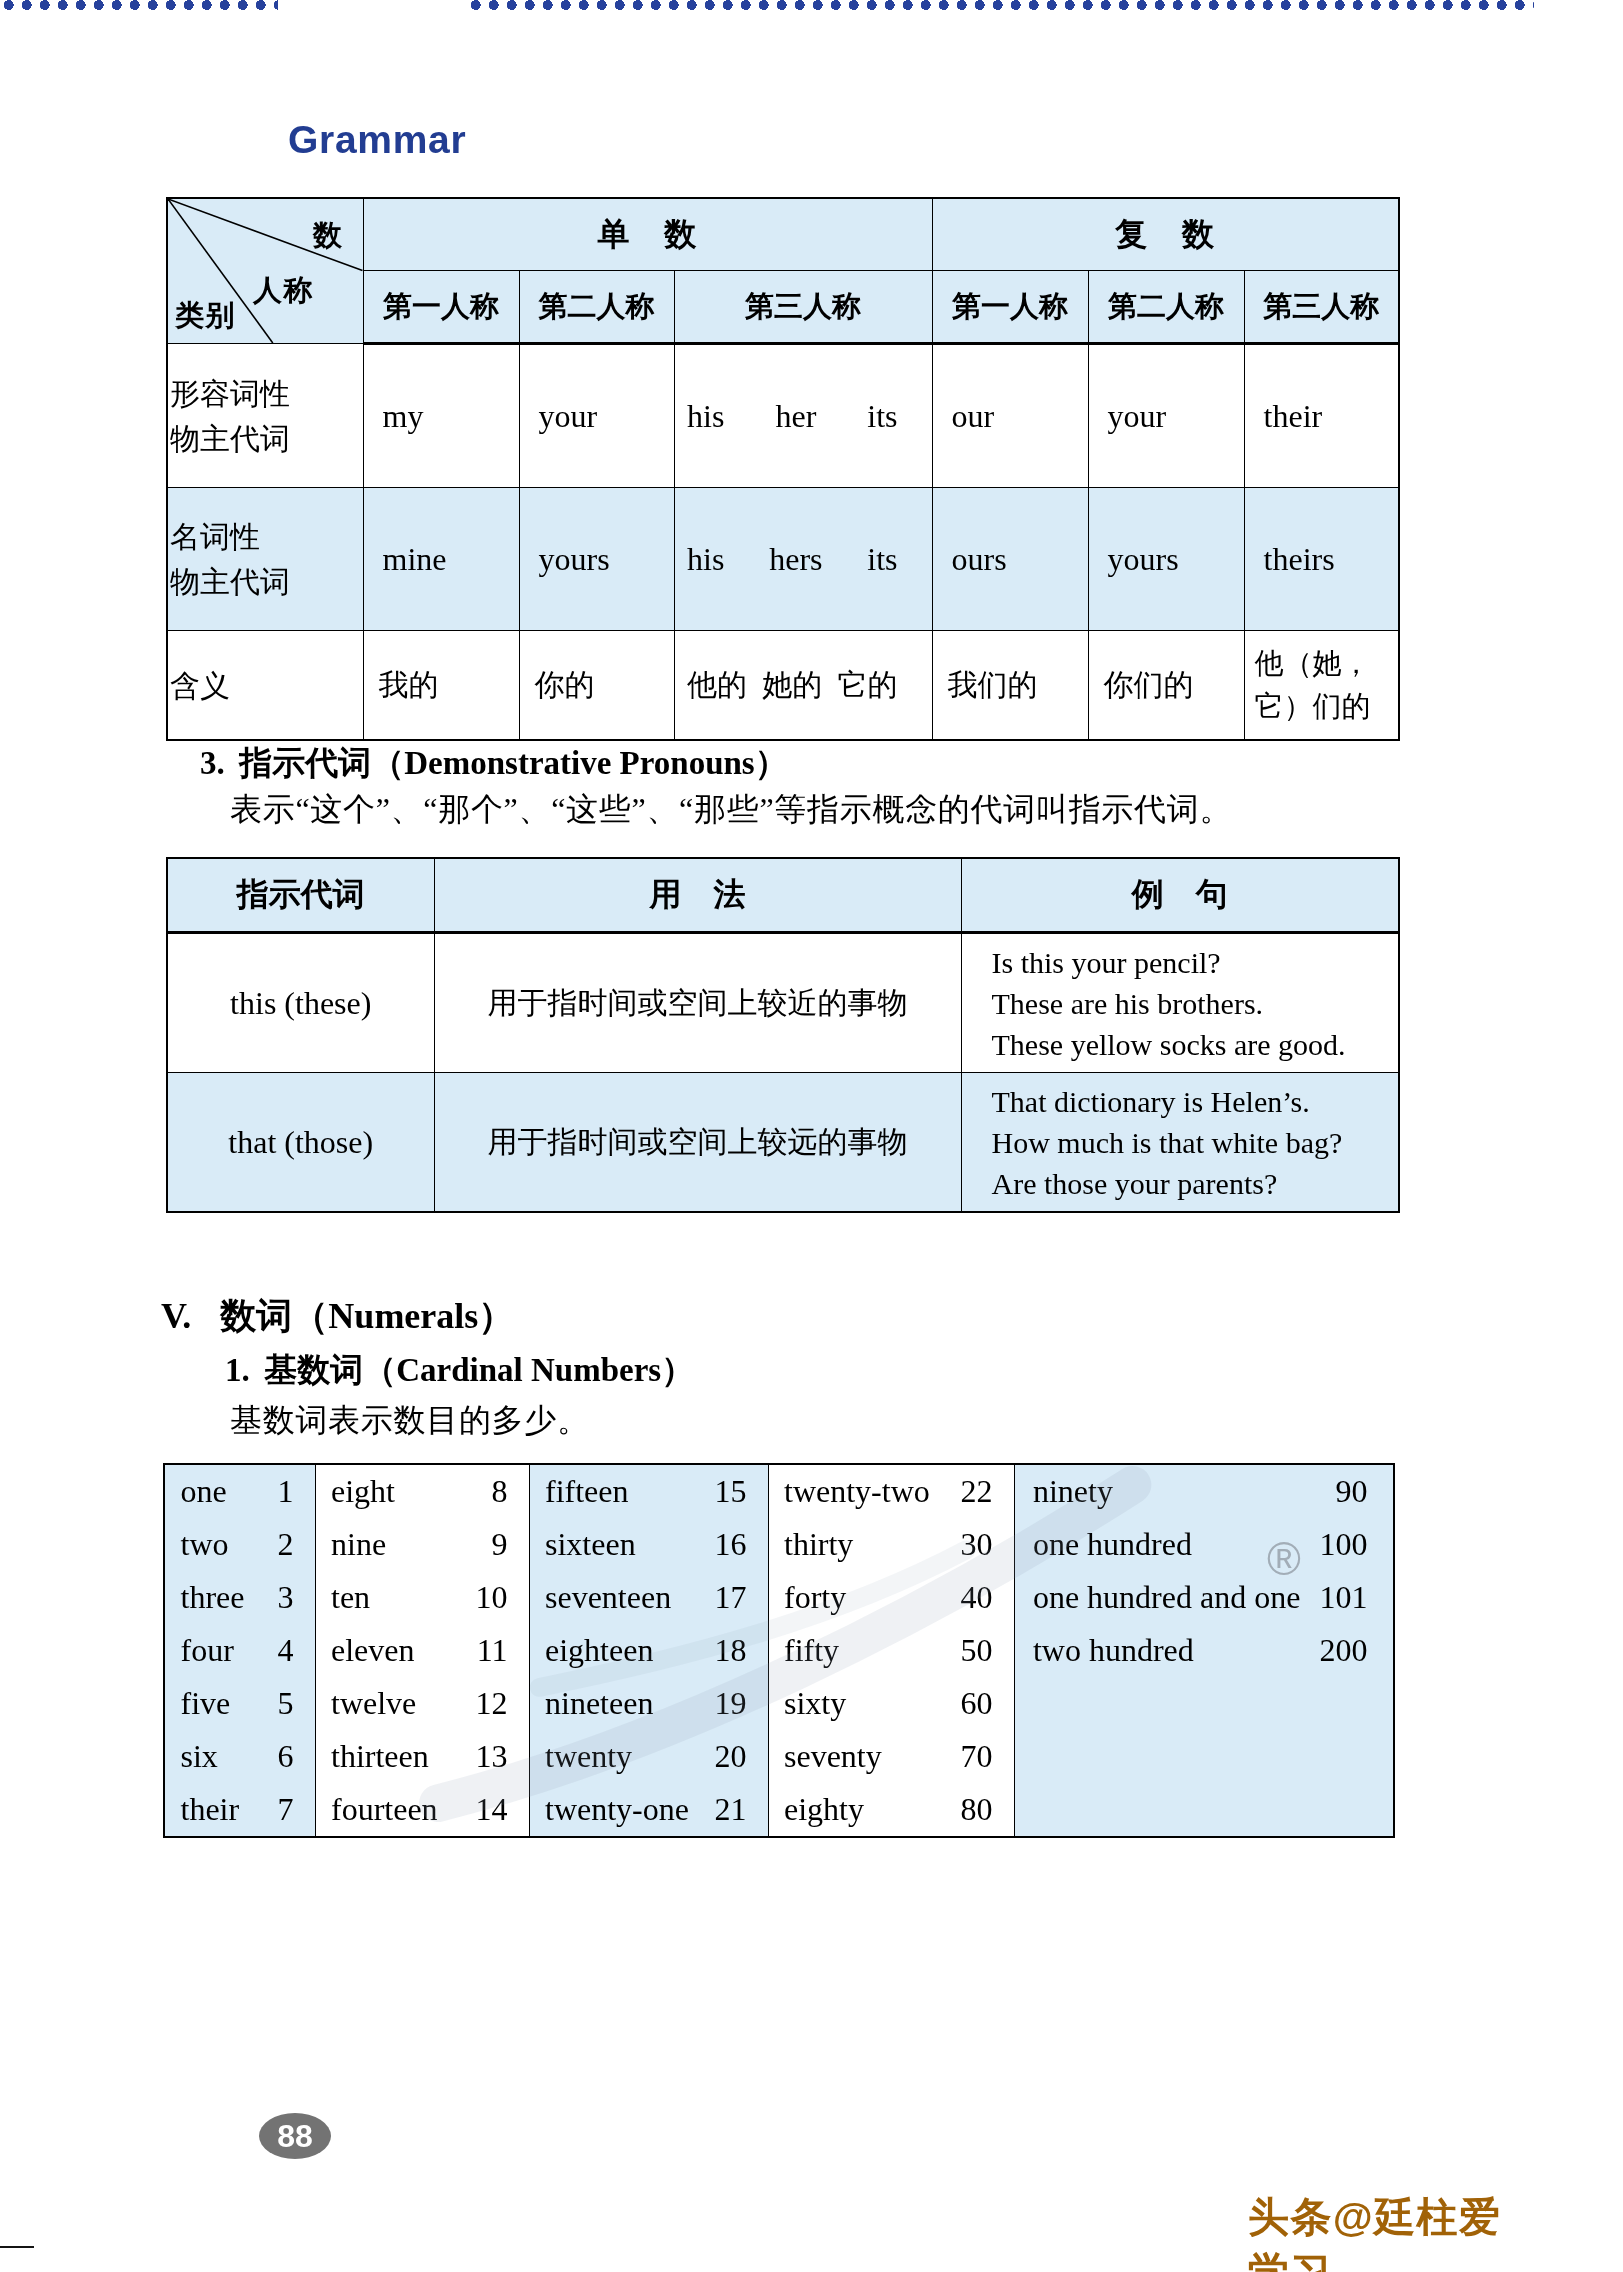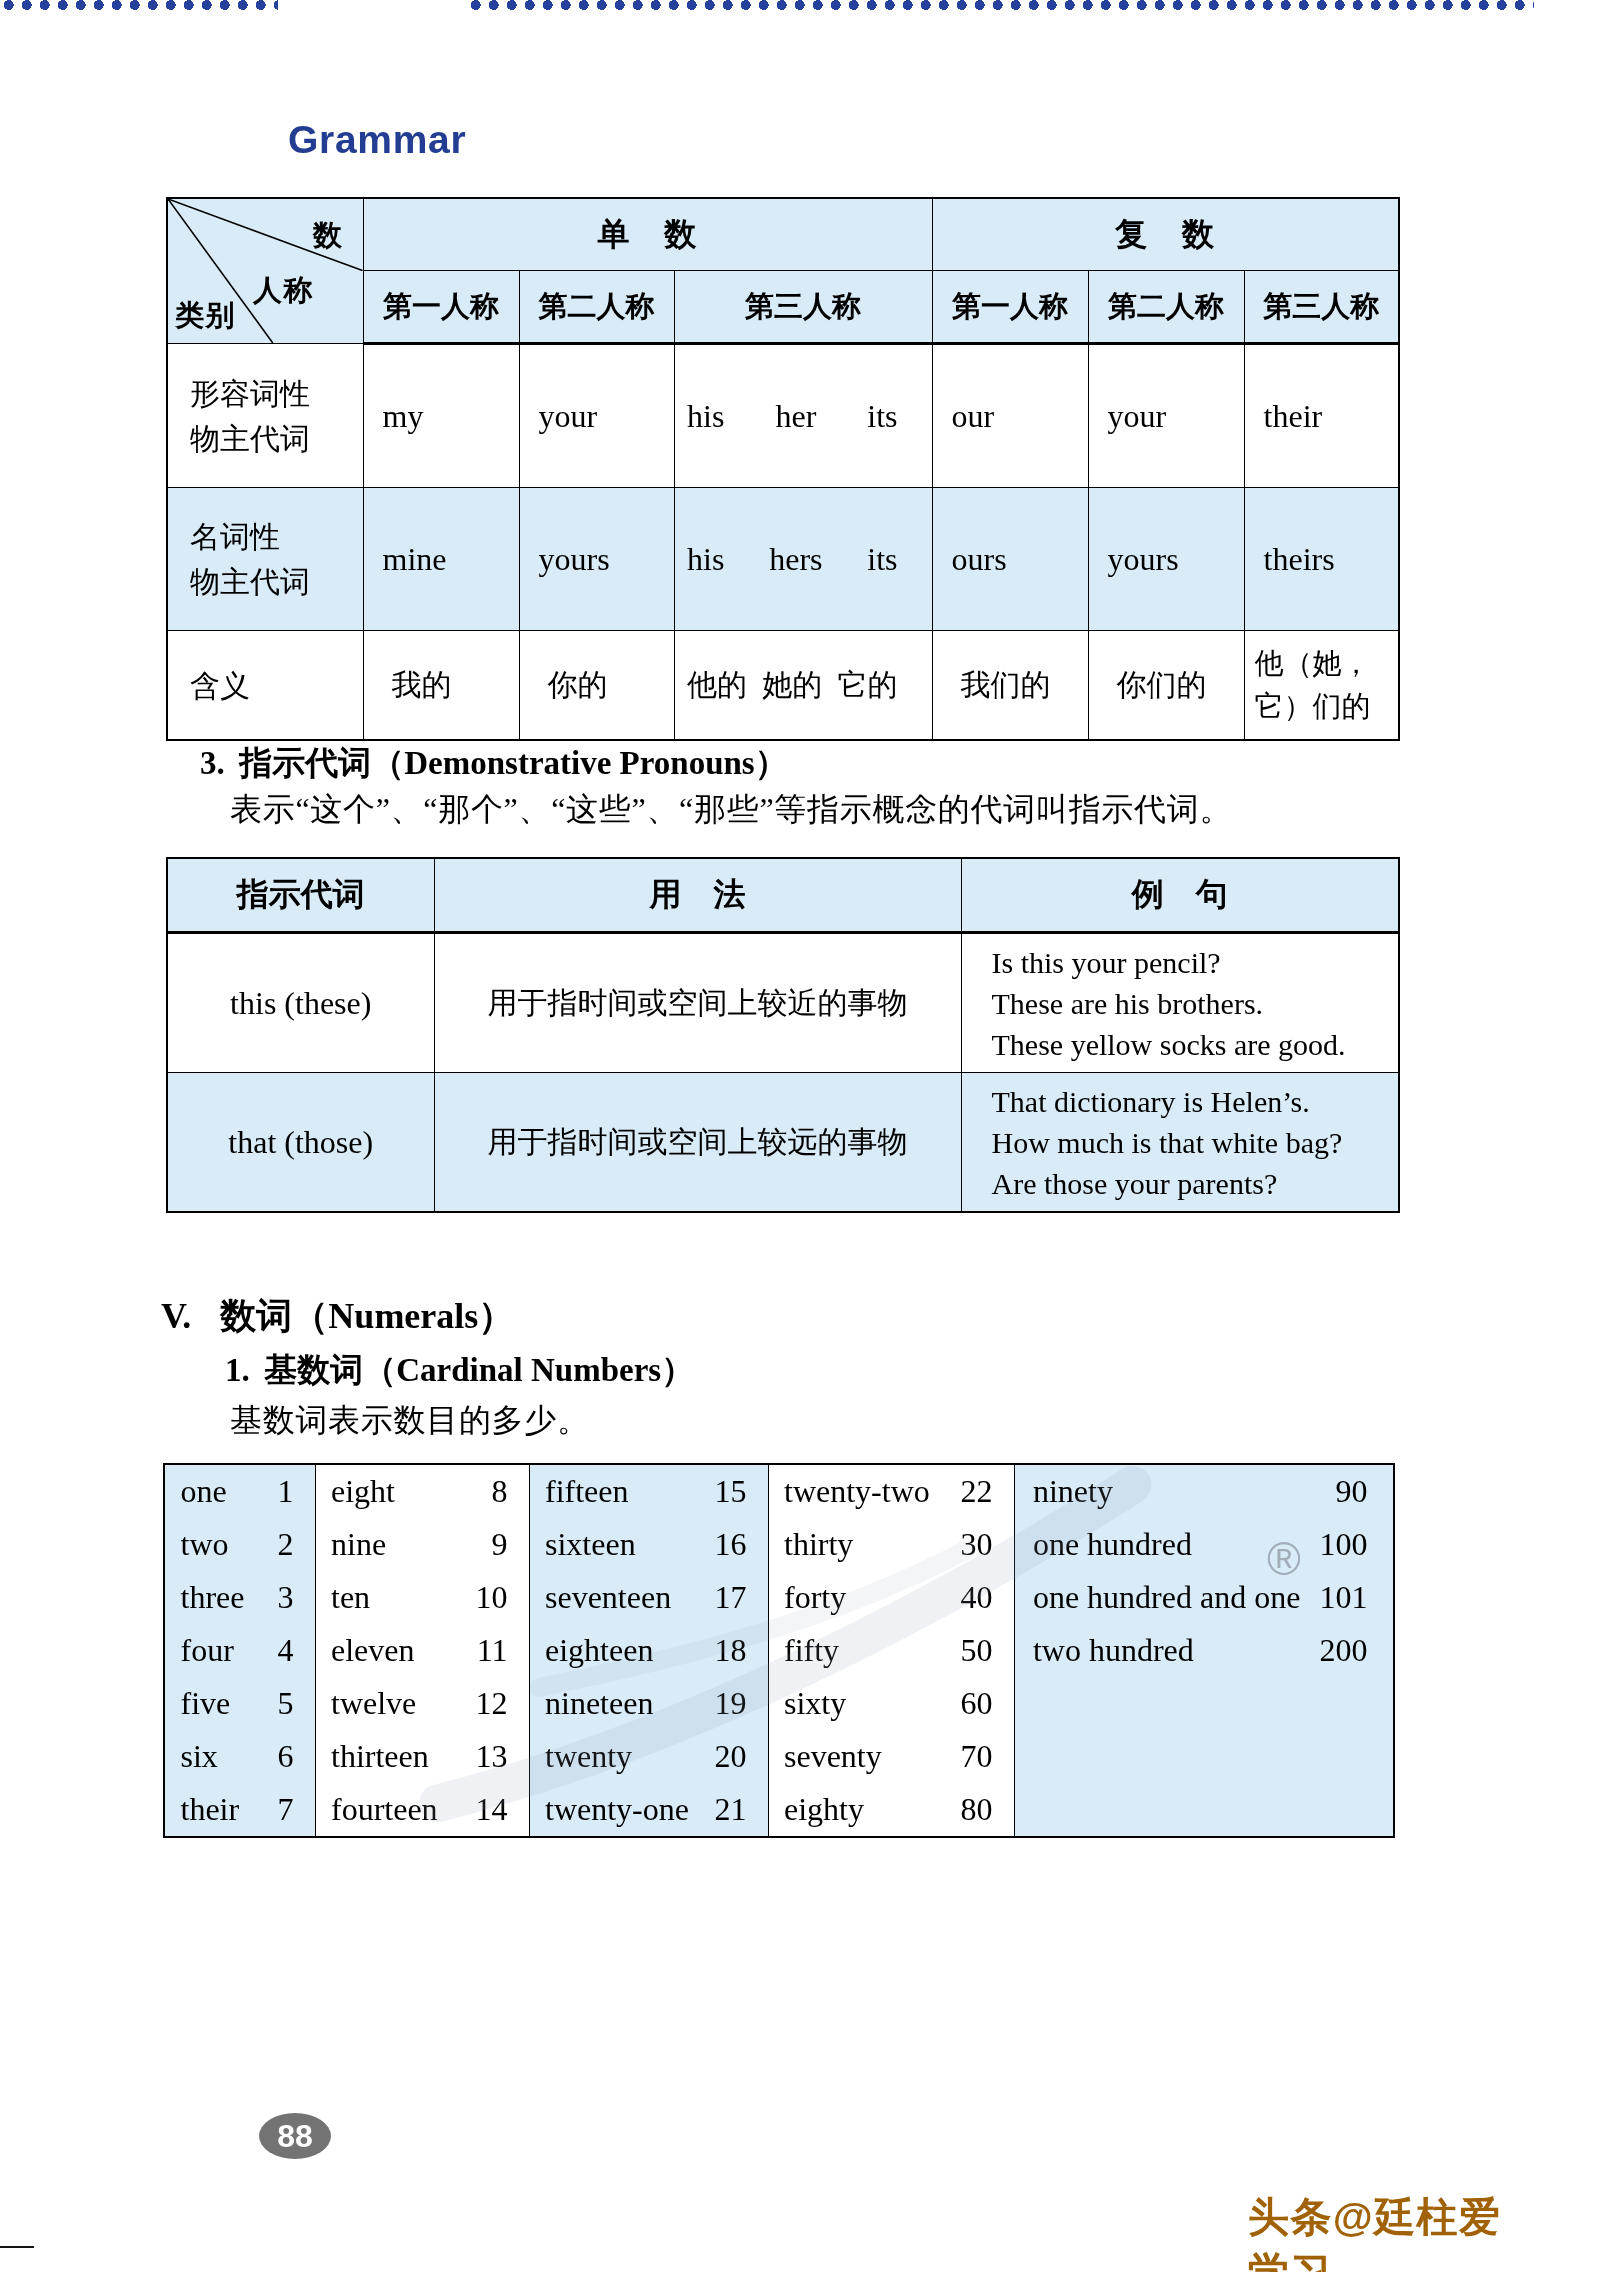--- a/index.html
+++ b/index.html
@@ -21,23 +21,23 @@
   .bg{background:#d9ebf7;}
   .t1,.t2,.t3{border:2.2px solid #000;}
 
   
   .t1{left:166px;top:197px;width:1231px;}
   .t1 .h1 td{height:69px;font-weight:bold;font-size:32px;text-align:center;letter-spacing:1.4px;}
   .t1 .h2 td{height:69px;font-weight:bold;font-size:29px;text-align:center;border-bottom:3.6px solid #000;}
   .t1 .r1 td{height:140px;}
   .t1 .r2 td{height:140px;}
   .t1 .r3 td{height:106px;}
-  .t1 td.lbl{text-align:left;padding-left:22px;font-size:30px;line-height:1.5;white-space:pre-line;}
+  .t1 td.lbl{text-align:left;padding-left:2px;font-size:30px;line-height:1.5;white-space:pre-line;}
   .t1 td.en{font-size:32px;text-align:left;padding-left:19px;}
-  .t1 td.zh{font-size:30px;text-align:left;padding-left:28px;}
+  .t1 td.zh{font-size:30px;text-align:left;padding-left:15px;}
   .t1 td.zh.wrap{padding:0 5.8px 0 10px;line-height:1.5;white-space:pre-line;font-size:29px;}
   .spread{display:flex;justify-content:space-between;align-items:flex-start;padding:0 33px 0 11.6px;}
   .corner{position:relative;padding:0;}
   .corner svg{position:absolute;left:0;top:0;width:100%;height:100%;}
   .corner span{position:absolute;font-weight:bold;font-size:29px;}
   .c-num{right:19px;top:17.4px;}
   .c-person{left:85px;top:72px;}
   .c-cat{left:7.2px;bottom:7.2px;}
 
   

